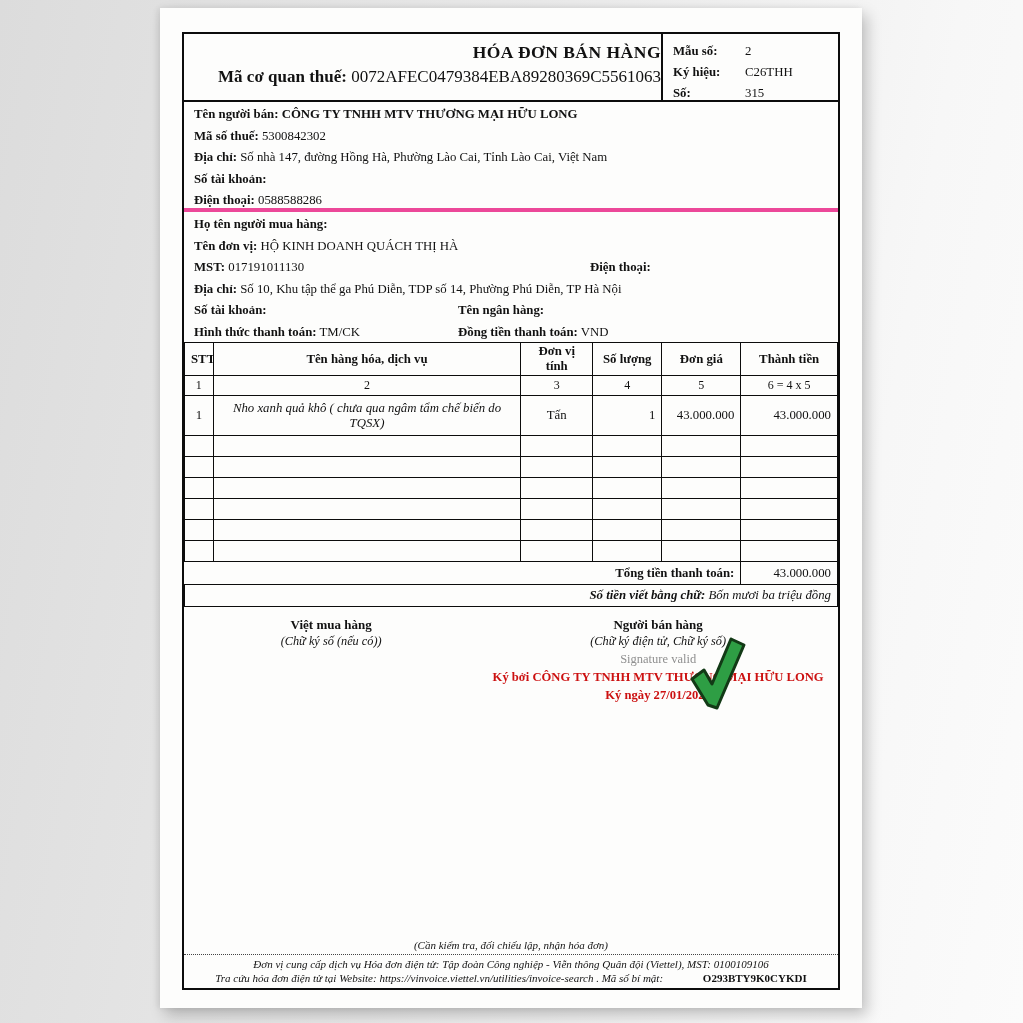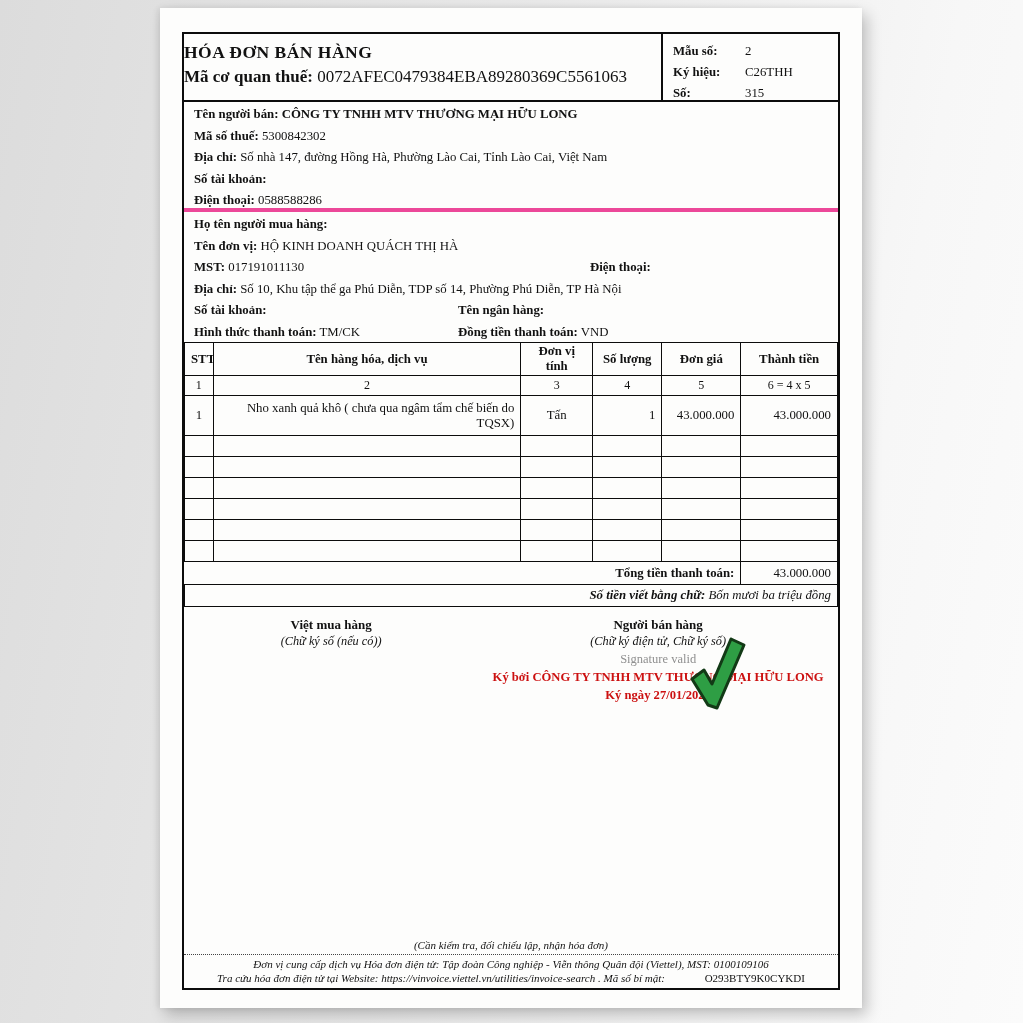--- a/index.html
+++ b/index.html
@@ -21,21 +21,21 @@
     position: absolute;
     left: 22px; top: 24px;
     width: 658px; height: 958px;
     border: 2.5px solid #0c0c0c;
     display: flex;
     flex-direction: column;
     font-size: 12.8px;
   }
   
   .header { display: flex; height: 68px; border-bottom: 2px solid #0c0c0c; flex: 0 0 auto; }
-  .header-center { flex: 1 1 auto; text-align: left; padding-top: 8px; }
+  .header-center { flex: 1 1 auto; text-align: right; padding-top: 8px; }
   .title { font-size: 17.5px; font-weight: bold; letter-spacing: 0.5px; }
   .date-line { font-size: 12.5px; margin-top: 4px; }
   .taxcode-line { font-size: 17px; margin-top: 4px; white-space: nowrap; }
   .header-right {
     flex: 0 0 177px;
     border-left: 2px solid #0c0c0c;
     padding: 7px 0 0 10px;
   }
   .hr-row { display: flex; height: 21px; line-height: 21px; }
   .hr-row .lbl { font-weight: bold; width: 68px; }
@@ -62,41 +62,41 @@
     padding: 1px 6px;
     vertical-align: middle;
     overflow: hidden;
   }
   table.items tr.head th { font-weight: bold; text-align: center; height: 23px; }
   table.items tr.numbering td { text-align: center; height: 20px; font-size: 12px; }
   table.items tr.data td { height: 40px; }
   table.items tr.empty td { height: 21px; }
   .ta-c { text-align: center; }
   .ta-r { text-align: right; }
-  .ta-l { text-align: right; }
+  .ta-l { text-align: center; font-style: italic; }
   table.items tr.total td { height: 23px; border-left: none; }
   table.items tr.total td.total-label { font-weight: bold; text-align: right; border-right: 1px solid #0c0c0c; }
   table.items tr.words td { height: 22px; text-align: right; font-style: italic; }
   
   .signatures { display: flex; margin-top: 10px; flex: 0 0 auto; }
   .sig-left  { flex: 0 0 45%; text-align: center; }
   .sig-right { flex: 0 0 55%; text-align: center; position: relative; }
   .sig-title { font-weight: bold; font-size: 13px; }
   .sig-note  { font-style: italic; font-size: 12.3px; margin-top: 1px; }
   .sig-valid { color: #8f8f8f; font-size: 12.5px; margin-top: 3px; }
   .sig-red   { color: #cc1111; font-weight: bold; font-size: 12.6px; margin-top: 3px; white-space: nowrap; }
   .checkmark { position: absolute; left: 208px; top: 18px; width: 62px; height: 78px; }
   .spacer { flex: 1 1 auto; }
   
   .footer { flex: 0 0 auto; text-align: center; font-size: 11px; font-style: italic; padding-bottom: 3px; }
   .footer .check-note { height: 14px; line-height: 14px; }
   .footer .dotted { border-top: 1.5px dotted #444; margin-top: 2px; }
   .footer .provider-line { height: 14px; line-height: 14px; margin-top: 2px; }
   .footer .lookup-line { height: 14px; line-height: 14px; }
-  .footer .secret { font-style: normal; font-weight: normal; margin-left: 37px; }
+  .footer .secret { font-style: normal; font-weight: bold; margin-left: 37px; }
 </style>
 </head>
 <body>
 
 <div class="paper">
   <div class="border-box">
 
     <div class="header">
       <div class="header-center">
         <div class="title">HÓA ĐƠN BÁN HÀNG</div>

